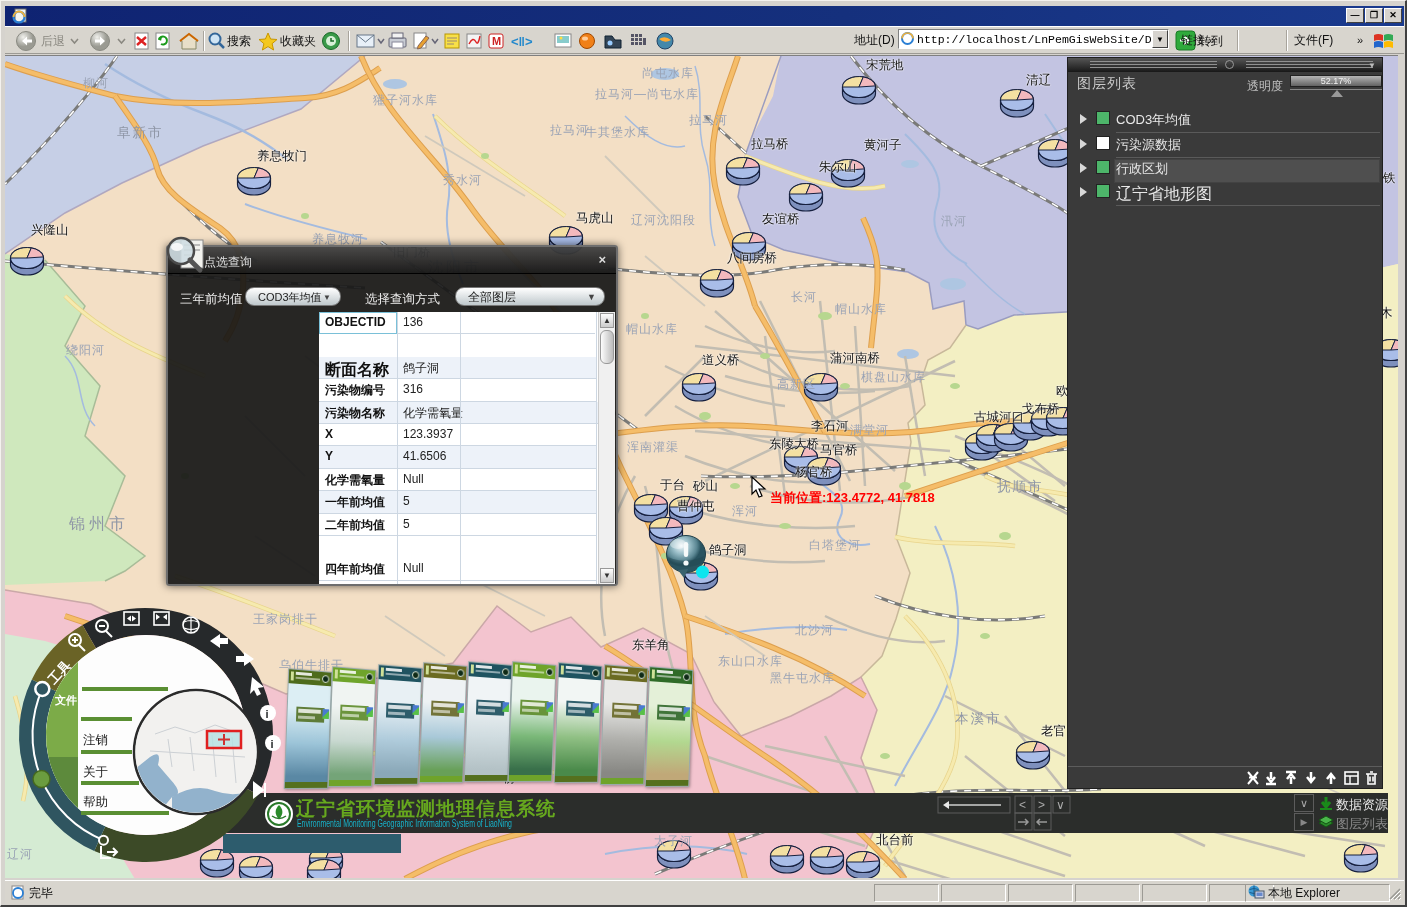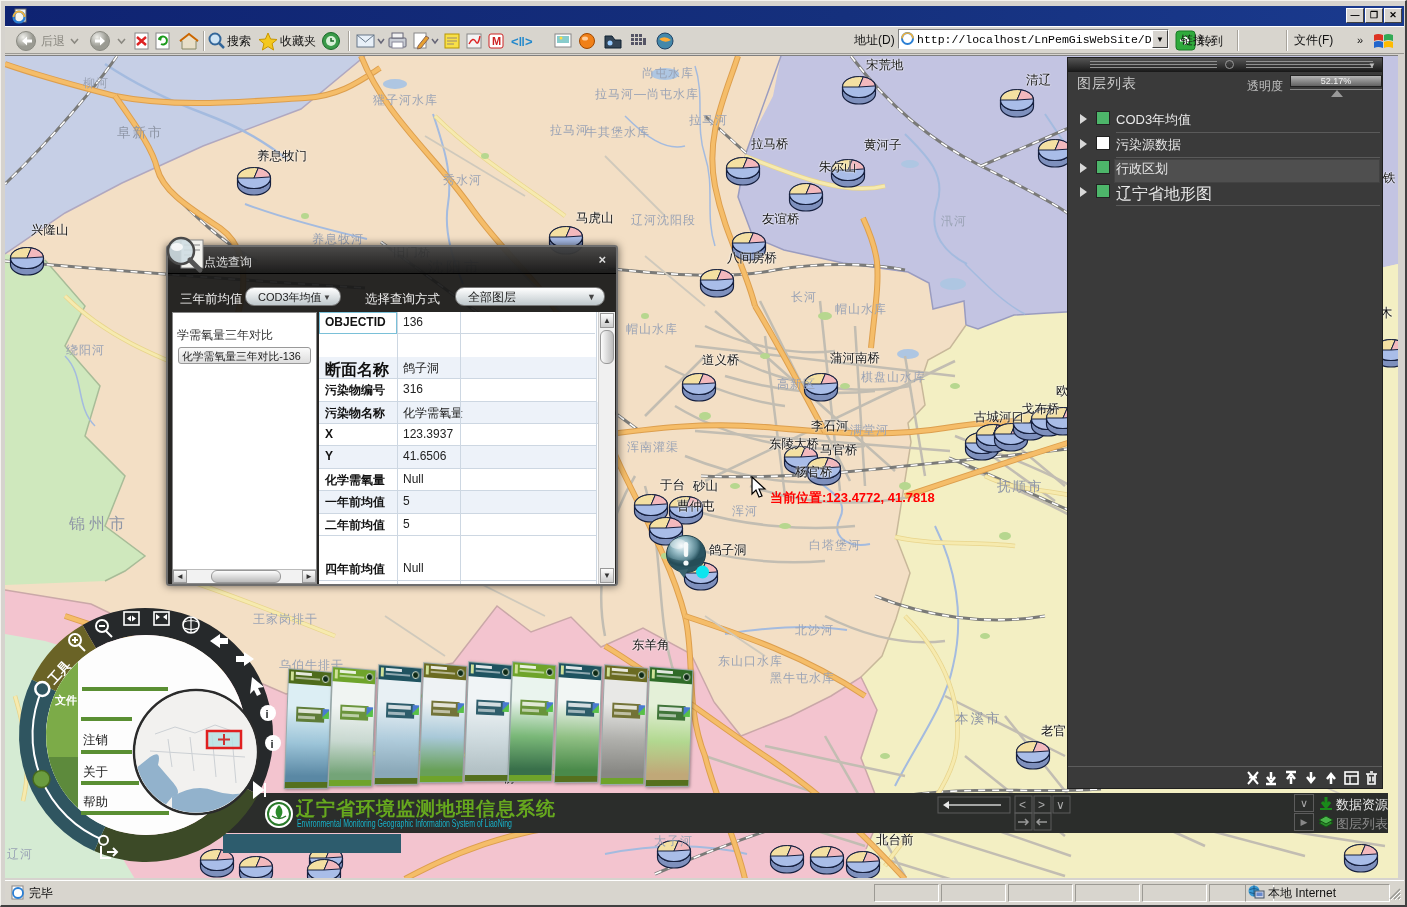--- a/index.html
+++ b/index.html
@@ -617,29 +617,20 @@
           <rect x="16" y="4" width="22" height="28" fill="#f2f2ee" stroke="#888"></rect>
           <path d="M19,9 h16 M19,14 h16 M19,19 h10" stroke="#aaa" stroke-width="1.5"></path>
           <circle cx="16" cy="15" r="13" fill="#cfdde2" fill-opacity=".9" stroke="#4a4a4a" stroke-width="2.5"></circle>
           <ellipse cx="12" cy="11" rx="6" ry="4" fill="rgba(255,255,255,.8)"></ellipse>
           <path d="M25,24 l10,10" stroke="#555" stroke-width="5" stroke-linecap="round"></path>
         </svg>
         <div style="position:absolute;left:12px;top:44px;font-size:12.5px;color:#eee">三年前均值</div>
         <div style="position:absolute;left:77px;top:40px;width:96px;height:19px;background:linear-gradient(#fff,#bfc8cc);border:1px solid #777;border-radius:9px;font-size:12px;color:#222;line-height:18px;padding-left:12px"><span style="display:inline-block;width:70px;overflow:hidden;white-space:nowrap;font-size:11px">COD3年均值</span><span style="position:absolute;right:9px;top:1px;color:#444;font-size:8px">▼</span></div>
         <div style="position:absolute;left:197px;top:44px;font-size:12.5px;color:#eee">选择查询方式</div>
         <div style="position:absolute;left:287px;top:40px;width:150px;height:19px;background:linear-gradient(#fff,#bfc8cc);border:1px solid #777;border-radius:9px;font-size:12px;color:#222;line-height:18px;padding-left:12px">全部图层<span style="position:absolute;right:8px;top:0;color:#444;font-size:9px">▼</span></div>
-        <div style="position:absolute;left:4px;top:65px;width:145px;height:272px;background:#fff;border:1px solid #888">
-          <div style="position:absolute;left:4px;top:14px;font-size:12px;color:#333;white-space:nowrap;overflow:hidden;width:138px">学需氧量三年对比</div>
-          <div style="position:absolute;left:5px;top:34px;width:133px;height:17px;background:linear-gradient(#fafafa,#ddd);border:1px solid #999;border-radius:3px;font-size:10.8px;color:#222;line-height:16px;padding-left:3px;white-space:nowrap;overflow:hidden">化学需氧量三年对比-136</div>
-          <div style="position:absolute;left:0;bottom:0;width:100%;height:14px;border-top:1px solid #bbb;background:#f2f2f2">
-            <div style="position:absolute;left:0;top:0;width:14px;height:13px;background:linear-gradient(#fdfdfd,#ccc);border:1px solid #999;font-size:8px;text-align:center;line-height:12px;color:#333">◄</div>
-            <div style="position:absolute;right:0;top:0;width:14px;height:13px;background:linear-gradient(#fdfdfd,#ccc);border:1px solid #999;font-size:8px;text-align:center;line-height:12px;color:#333">►</div>
-            <div style="position:absolute;left:38px;top:0;width:70px;height:13px;background:linear-gradient(#fdfdfd,#bbb);border:1px solid #999;border-radius:6px"></div>
-          </div>
-        </div>
         <div style="position:absolute;left:151px;top:65px;width:296px;height:272px;background:#fff;overflow:hidden">
           <div style="position:absolute;left:0;top:0.0px;width:276px;height:22.4px;background:#fff;border-bottom:1px solid #cdd7e2">
             <span style="position:absolute;left:6px;top:3px;font-size:12px;font-weight:bold;color:#111">OBJECTID</span>
             <span style="position:absolute;left:84px;top:3px;font-size:12px;color:#222">136</span>
           </div>
           <div style="position:absolute;left:0;top:44.8px;width:278px;height:22.4px;background:#edf2f9;border-bottom:1px solid #cdd7e2">
             <span style="position:absolute;left:6px;top:3px;font-size:16px;font-weight:bold;color:#111">断面名称</span>
             <span style="position:absolute;left:84px;top:3px;font-size:12px;color:#222">鸽子洞</span>
           </div>
           <div style="position:absolute;left:0;top:67.19999999999999px;width:278px;height:22.4px;background:#fff;border-bottom:1px solid #cdd7e2">
@@ -701,18 +692,18 @@
       <div class="scell" style="left:1070px;width:65px"></div>
       <div class="scell" style="left:1137px;width:65px"></div>
       <div class="scell" style="left:1204px;width:65px"></div>
       <div class="scell" style="left:1240px;width:145px"></div>
       <svg style="position:absolute;left:1243px;top:4px" width="17" height="16">
         <circle cx="6" cy="6" r="5.5" fill="#3a9ad4"></circle>
         <path d="M1.5,4.5 q4.5,-2 9,0 M1.5,7.5 q4.5,2 9,0 M6,.5 v11" stroke="#1a5a8a" fill="none"></path>
         <rect x="7" y="6" width="9" height="7" fill="#cdd4e8" stroke="#456"></rect>
         <rect x="8.5" y="7.5" width="6" height="3.5" fill="#68c"></rect>
       </svg>
-      <div style="position:absolute;left:1263px;top:4px;font-size:12px;color:#111">本地 Internet</div>
+      <div style="position:absolute;left:1263px;top:4px;font-size:12px;color:#111">本地 Explorer</div>
       <svg style="position:absolute;right:2px;top:6px" width="14" height="14">
         <path d="M12,2 L2,12 M12,6 L6,12 M12,10 L10,12" stroke="#9a9a94" stroke-width="1.5"></path>
         <path d="M13,3 L3,13 M13,7 L7,13 M13,11 L11,13" stroke="#fff" stroke-width="1"></path>
       </svg>
     </div>
 </div>
 </body></html>

